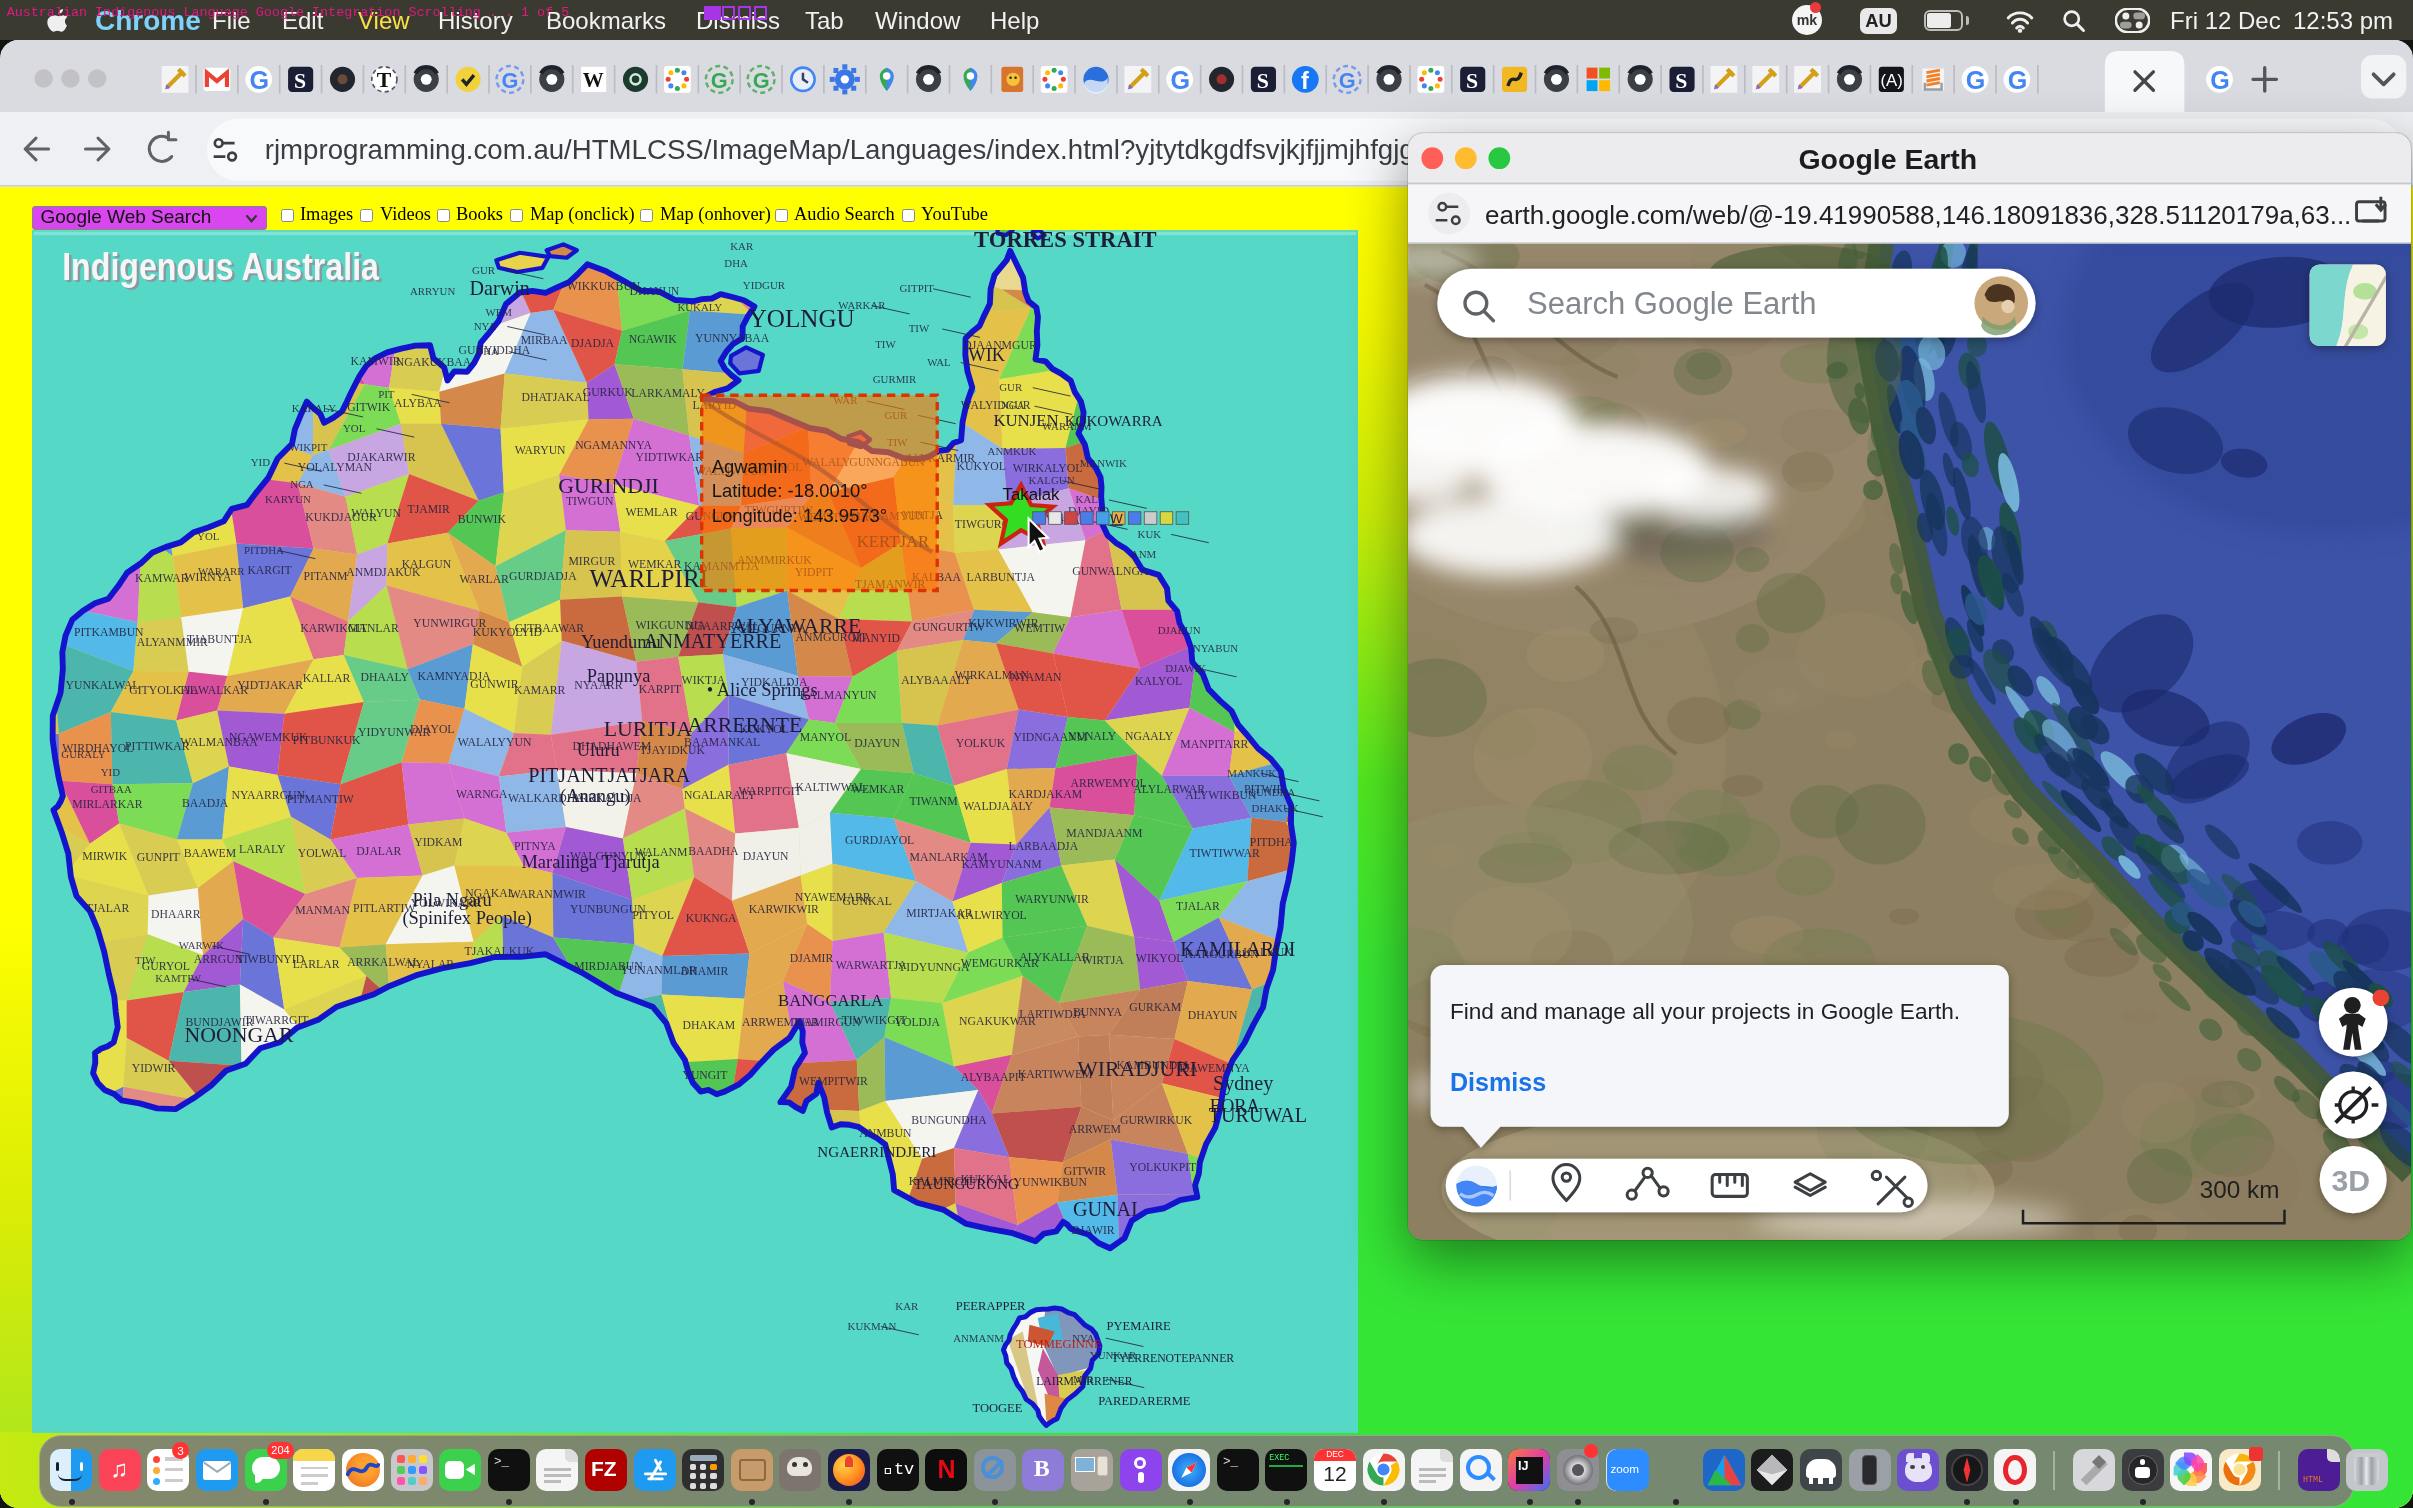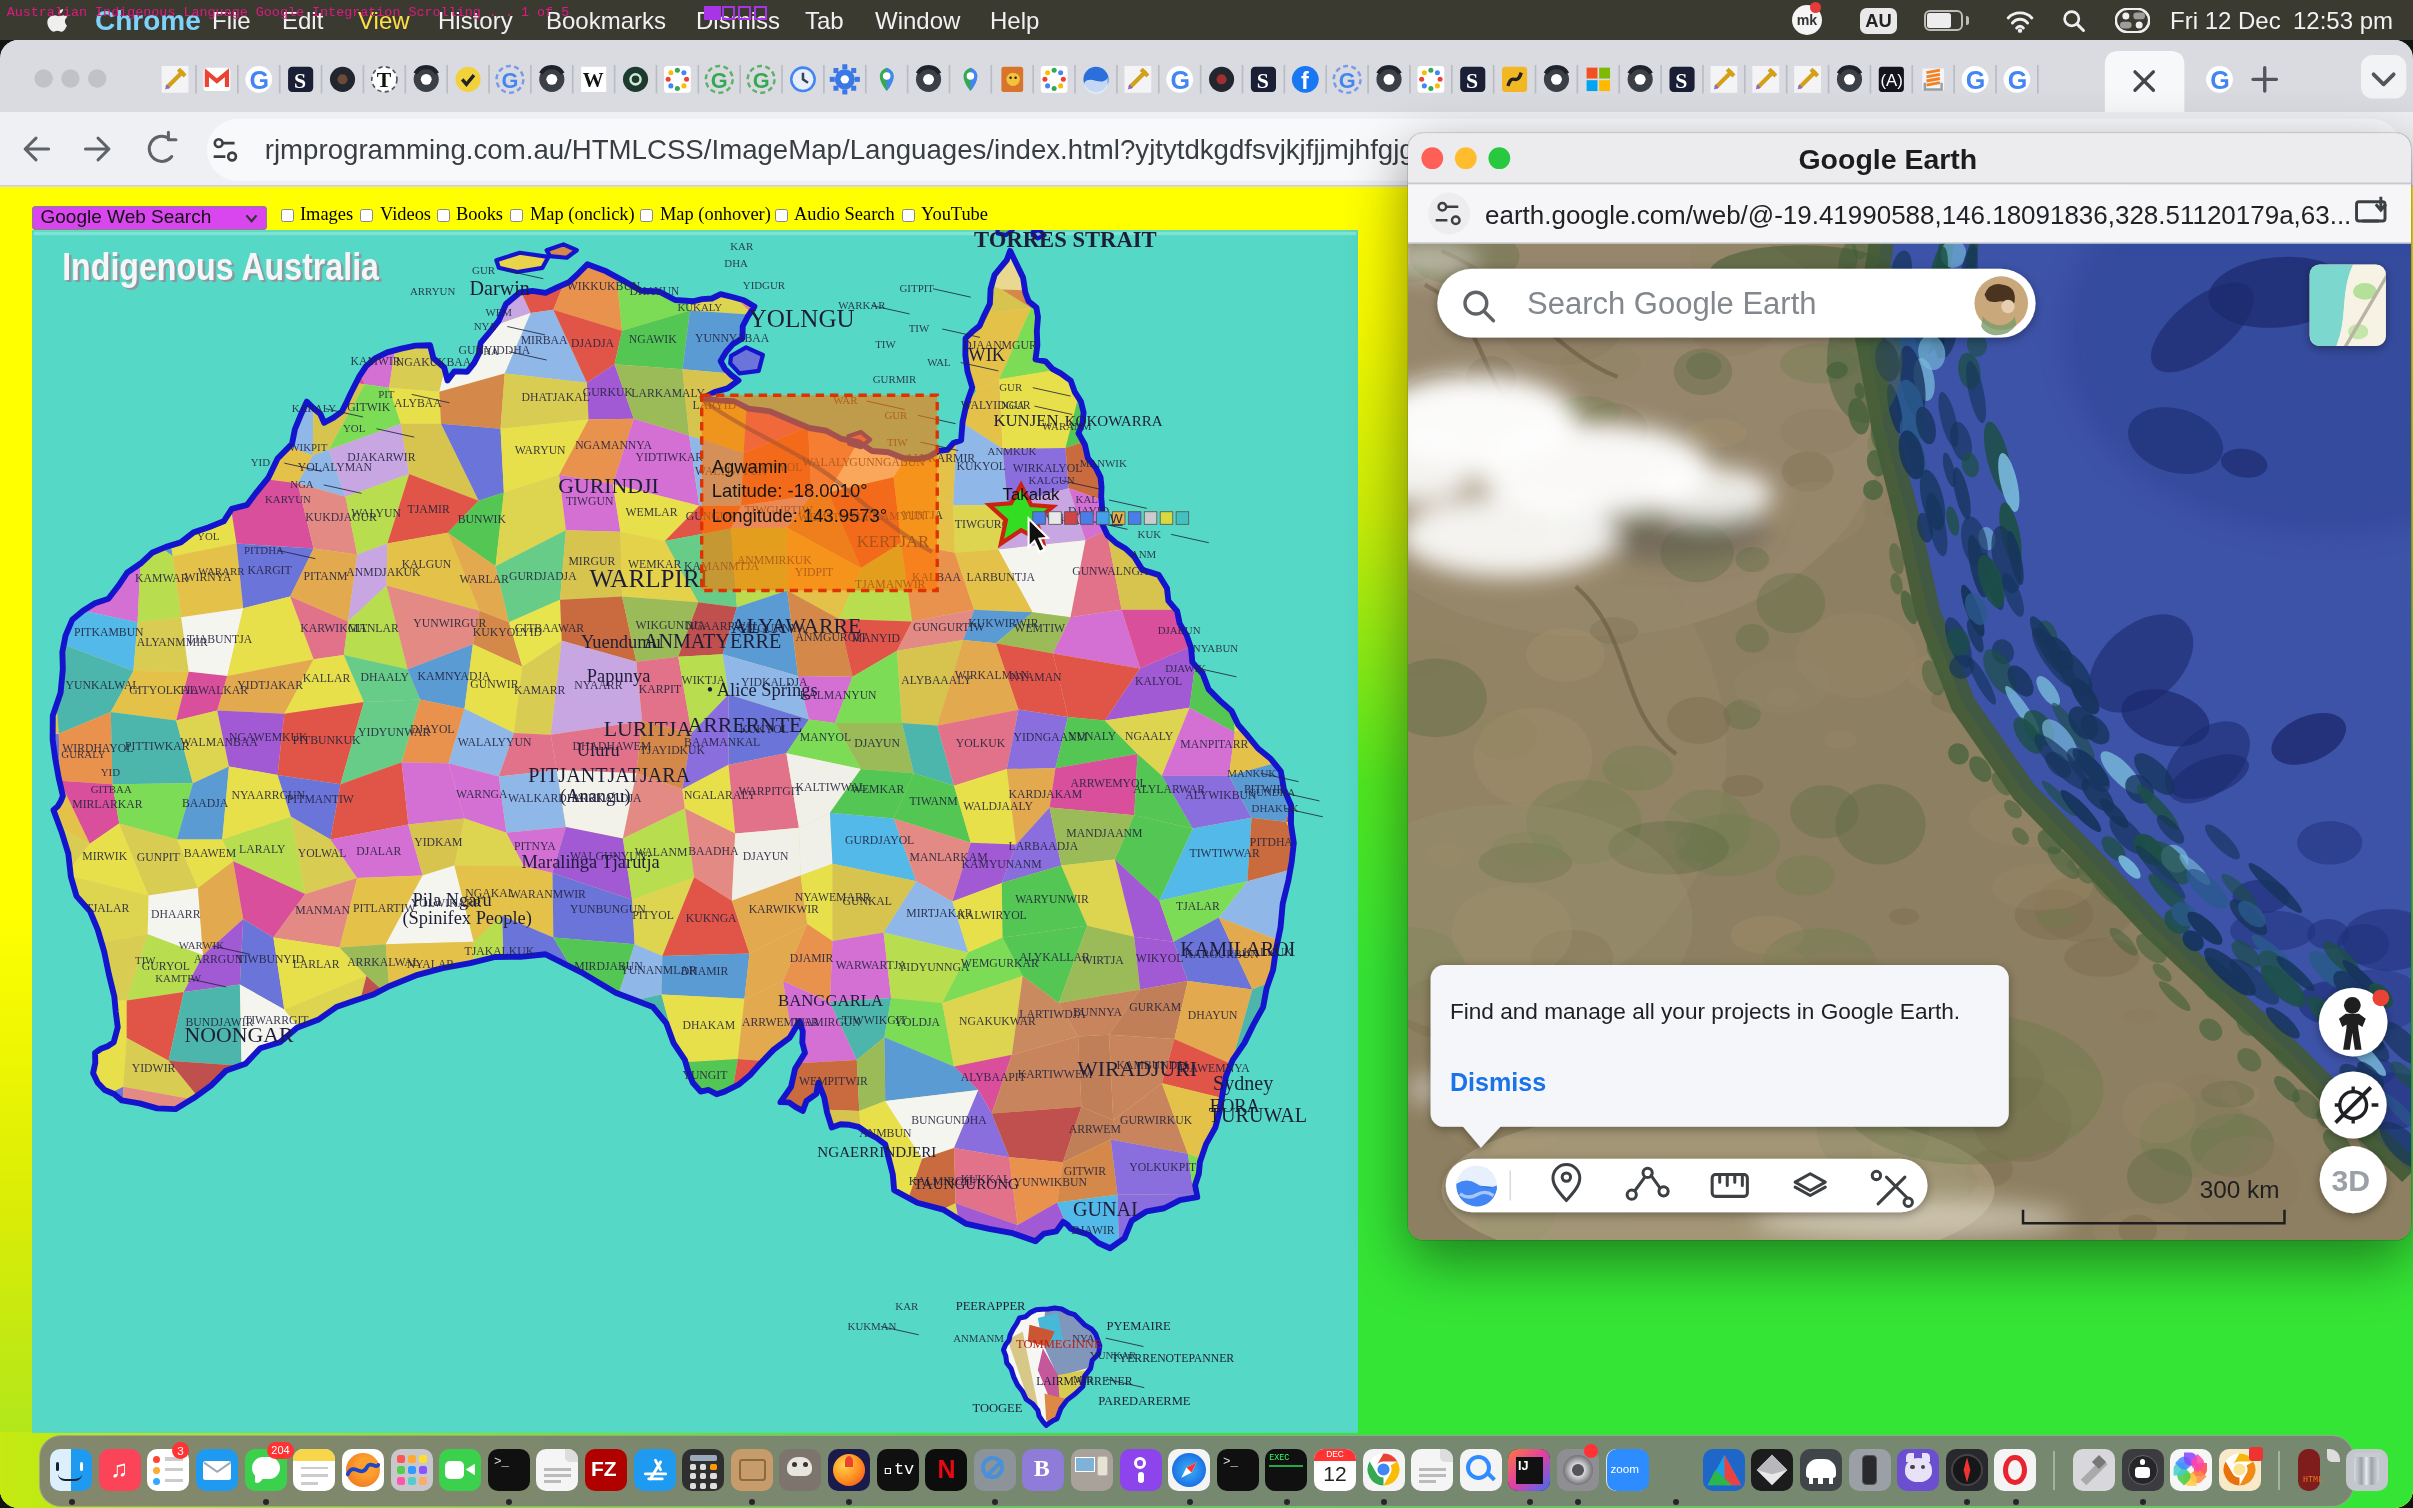--- a/index.html
+++ b/index.html
@@ -1800,21 +1800,21 @@
       <svg style="position:absolute;left:3.4px;top:3.4px" width="35" height="35" viewBox="0 0 46 46">
         <circle cx="23" cy="23" r="21" fill="#fff"></circle>
         <path d="M23,2 a21,21 0 0 1 18.2,10.5 l-18.2,0 a10.5,10.5 0 0 0 -9.1,5.2 Z" fill="#f6b70c"></path>
         <path d="M41.2,12.5 a21,21 0 0 1 -18.2,31.5 l9.1,-15.7 a10.5,10.5 0 0 0 0,-10.5 Z" fill="#f28b16"></path>
         <path d="M23,44 a21,21 0 0 1 -18.2,-31.5 l9.1,15.7 a10.5,10.5 0 0 0 9.1,5.2 Z" fill="#e8710a"></path>
         <circle cx="23" cy="23" r="9" fill="#fde293" stroke="#fff" stroke-width="2"></circle>
       </svg>
       <div style="position:absolute;right:-1.7px;top:-1.7px;width:13.4px;height:13.4px;background:#e33;border-radius:3.4px"></div>
     </div>
     <div style="position:absolute;left:2278px;top:1451px;width:1.7px;height:39px;background:rgba(255,255,255,0.35)"></div>
-    <div style="position:absolute;left:2298px;top:1449px;width:22px;height:42px;border-radius:10px;background:#7f1d1d">
+    <div style="position:absolute;left:2298px;top:1449px;width:42px;height:42px;border-radius:10px;background:#4c1d95">
       <div style="position:absolute;left:28.5px;top:0;width:13.4px;height:13.4px;background:#ddd;border-radius:0 10px 0 5px"></div>
       <div style="position:absolute;left:5px;top:26px;color:#e87722;font-size:8.4px;font-family:'Liberation Mono'">HTML</div>
     </div>
     <div style="position:absolute;left:2346px;top:1449px;width:42px;height:42px;border-radius:10px;background:#c3c7cc">
       <div style="position:absolute;left:8.4px;top:7.5px;width:25px;height:28.5px;background:linear-gradient(90deg,#d8dce0,#9aa0a6 30%,#e8ecf0 50%,#9aa0a6 70%,#d8dce0);border-radius:3.4px 3.4px 6.7px 6.7px;opacity:0.92"></div>
       <div style="position:absolute;left:6.7px;top:4.2px;width:28.5px;height:4.2px;background:#c8ccd2;border-radius:2.5px"></div>
     </div>
   </div>
 
 </body></html>

